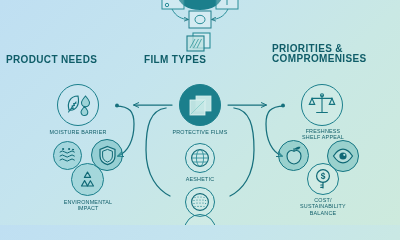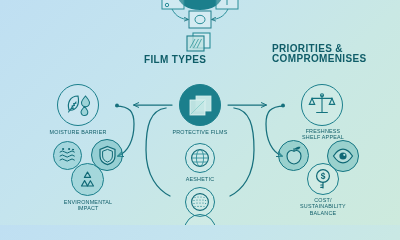--- a/index.html
+++ b/index.html
@@ -77,20 +77,21 @@
       <path d="M166,108 C150,110 146,126 146,150 C146,176 158,190 170,196"></path>
       <path d="M234,108 C250,110 254,126 254,150 C254,176 242,190 230,196"></path>
     </g>
 
     <g fill="#17707d">
       <circle cx="117" cy="105.5" r="1.9"></circle>
       <circle cx="283" cy="105.5" r="1.9"></circle>
     </g>
   </svg>
 
+  <div class="col-title" style="left:6px; top:55px; width:140px;">PRODUCT NEEDS</div>
 
   <div class="col-title" style="left:144px; top:55px; width:96px;">FILM TYPES</div>
 
   <div class="col-title" style="left:272px; top:44px; width:124px;">PRIORITIES &amp;
 COMPROMENISES</div>
 
   <div style="position:absolute; left:184px; top:31px;">
     <svg class="icon-svg" width="30" height="22" viewBox="0 0 30 22">
       <rect x="9" y="2" width="17" height="15" fill="rgba(255,255,255,.25)" stroke="#2a8e99" stroke-width="1.1"></rect>
       <rect x="3" y="5" width="17" height="15" fill="rgba(190,226,224,.75)" stroke="#207f8c" stroke-width="1.1"></rect>

